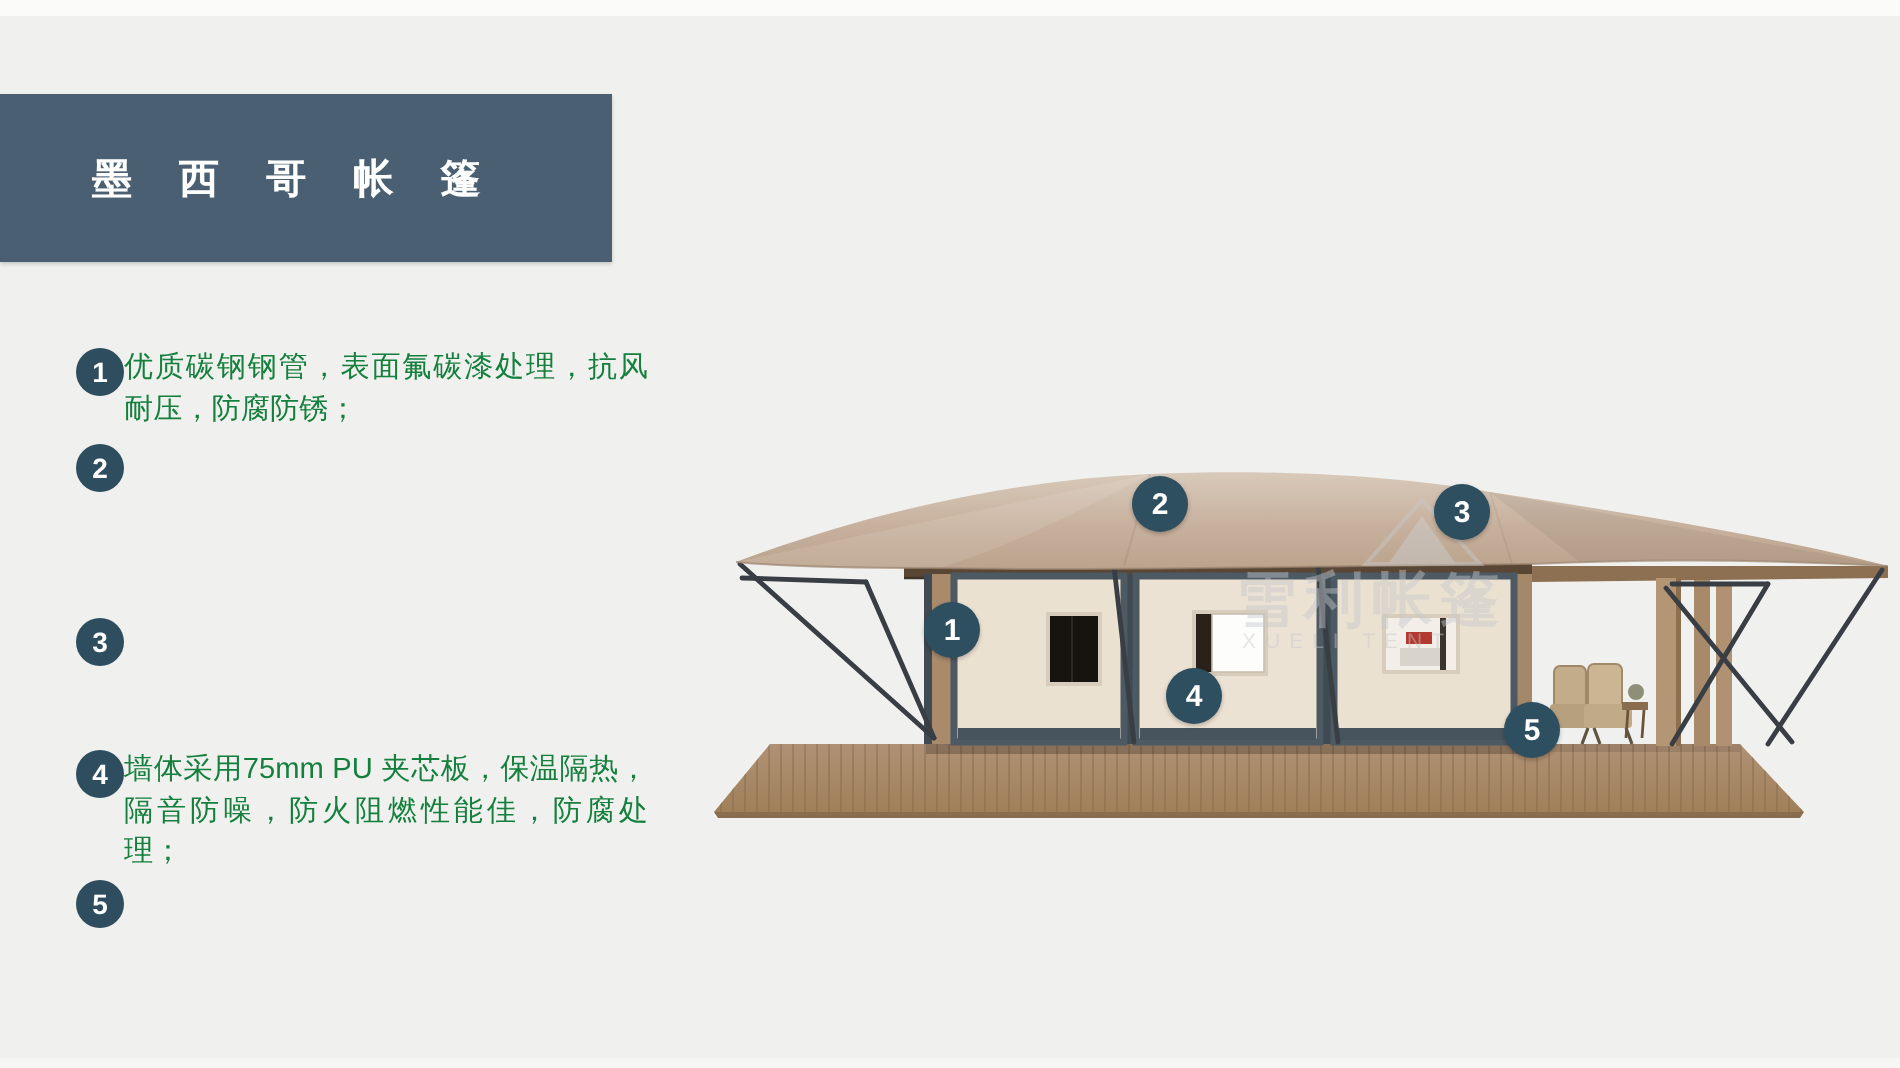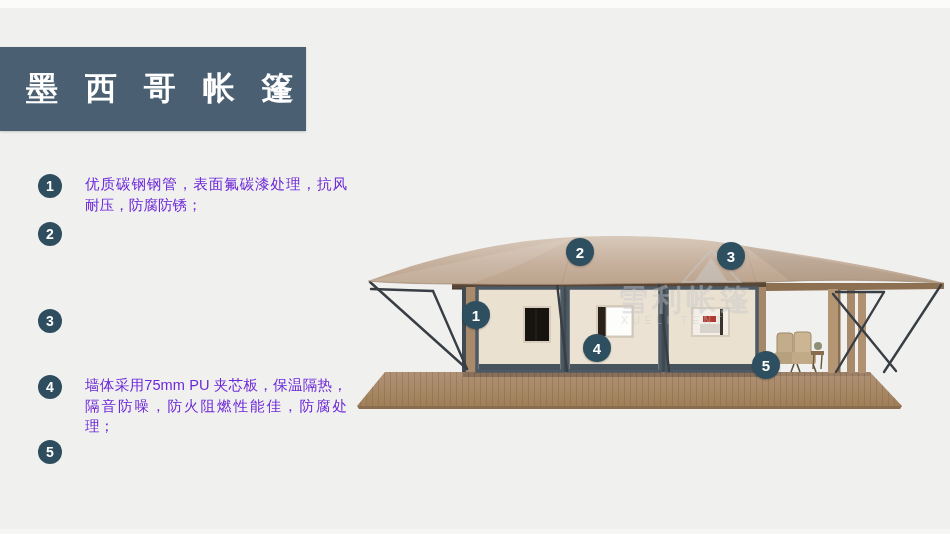--- a/index.html
+++ b/index.html
@@ -11,37 +11,37 @@
   .top-strip{position:absolute;left:0;top:0;width:950px;height:8px;background:#fbfbfa;}
   .bottom-strip{position:absolute;left:0;bottom:0;width:950px;height:5px;background:#f6f6f5;}
 
   
   .title-bar{
     position:absolute;left:0;top:47px;width:306px;height:84px;
     background:#4a6072;display:flex;align-items:center;
     box-shadow:0 1px 2px rgba(0,0,0,.18);
   }
   .title-bar span{
-    color:#fff;font-size:32px;font-weight:bold;letter-spacing:9px;
-    padding-left:26px;white-space:nowrap;
+    color:#fff;font-size:20px;font-weight:bold;letter-spacing:9px;
+    padding-left:26px;white-space:nowrap;margin-left:20px;
   }
 
   
   .feature{
     position:absolute;left:38px;width:312px;display:flex;align-items:flex-start;
   }
   .f1{top:174px;} .f2{top:222px;} .f3{top:309px;} .f4{top:375px;} .f5{top:440px;}
   .badge{
     flex:0 0 24px;width:24px;height:24px;border-radius:50%;
     background:#2e4d5e;color:#fff;font-size:14px;font-weight:bold;
     display:flex;align-items:center;justify-content:center;margin-top:0px;
   }
   .feature .txt{
-    margin-left:23px;width:262px;
-    font-size:14.6px;line-height:20.5px;color:#6d28d9;text-align:justify;
+    width:262px;
+    font-size:14.6px;line-height:20.5px;color:#15803d;text-align:justify;
   }
 
   
   .scene{position:absolute;left:0;top:0;width:950px;height:534px;}
 
   .callout{
     position:absolute;width:28px;height:28px;border-radius:50%;
     background:#2e4f60;color:#fff;font-size:15px;font-weight:bold;
     display:flex;align-items:center;justify-content:center;
     box-shadow:0 1px 2px rgba(0,0,0,.25);z-index:5;

